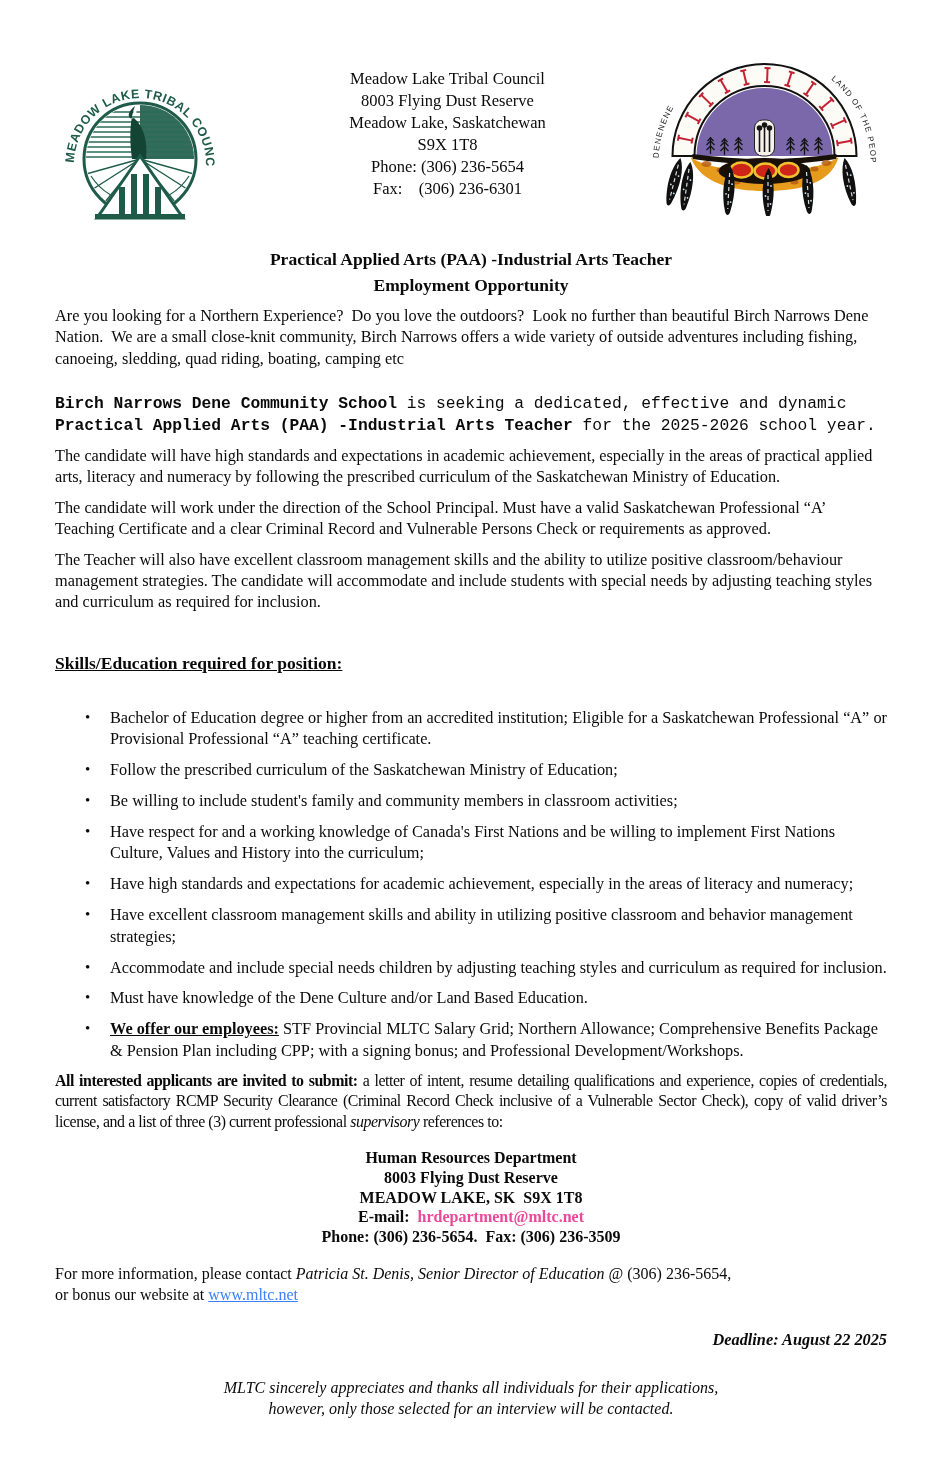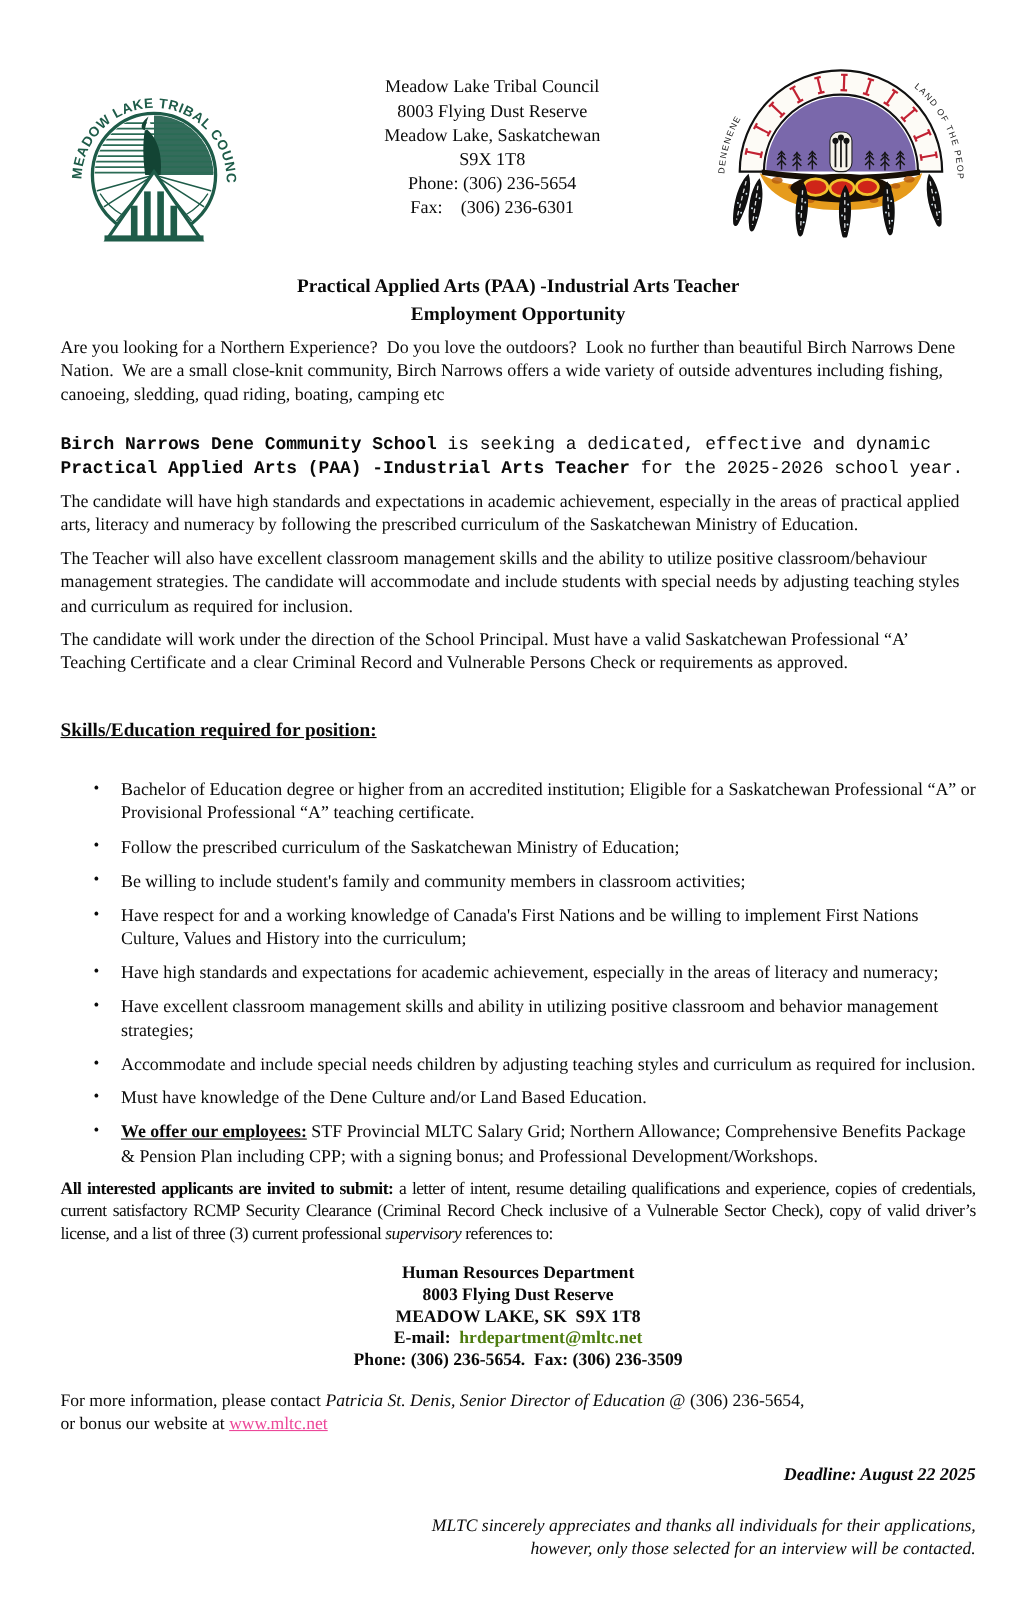--- a/index.html
+++ b/index.html
@@ -28,21 +28,21 @@
   .mk{width:25px;flex:0 0 auto;font-size:15px;line-height:21.4px;}
   .li-t{flex:1;font-size:16.3px;line-height:21.4px;}
   .li-t.just{text-align:justify;}
   
   .submit{font-size:15.9px;line-height:20.6px;letter-spacing:-0.45px;text-align:justify;margin-top:2px;}
   
   .contact{text-align:center;font-weight:bold;font-size:16px;line-height:19.6px;margin-top:13px;}
   
   .info{text-align:left;font-size:16px;line-height:21px;margin-top:17px;}
   .deadline{text-align:right;font-weight:bold;font-style:italic;font-size:16.3px;margin-top:25px;}
-  .note{text-align:right;font-style:italic;font-size:16px;line-height:21px;margin-top:27px;}
+  .note{text-align:center;font-style:italic;font-size:16px;line-height:21px;margin-top:27px;}
   a{color:inherit;text-decoration:none;cursor:pointer;}
   svg text{font-family:"Liberation Sans","DejaVu Sans",sans-serif;}
 </style>
 </head>
 <body>
 
 <div class="page">
   <div class="content">
 
     <div class="hdr">
@@ -194,22 +194,22 @@
     </div>
 
     <div class="title">
       <div>Practical Applied Arts (PAA) -Industrial Arts Teacher</div>
       <div>Employment Opportunity</div>
     </div>
 
     <p class="para first">Are you looking for a Northern Experience?&nbsp; Do you love the outdoors?&nbsp; Look no further than beautiful Birch Narrows Dene Nation.&nbsp; We are a small close-knit community, Birch Narrows offers a wide variety of outside adventures including fishing, canoeing, sledding, quad riding, boating, camping etc</p>
     <p class="para gap"><span style="font-weight: bold;">Birch Narrows Dene Community School</span><span> is seeking a dedicated, effective and dynamic </span><span style="font-weight: bold;">Practical Applied Arts (PAA) -Industrial Arts Teacher</span><span> for the 2025-2026 school year.</span></p>
     <p class="para">The candidate will have high standards and expectations in academic achievement, especially in the areas of practical applied arts, literacy and numeracy by following the prescribed curriculum of the Saskatchewan Ministry of Education.</p>
+    <p class="para">The candidate will work under the direction of the School Principal. Must have a valid Saskatchewan Professional “A’ Teaching Certificate and a clear Criminal Record and Vulnerable Persons Check or requirements as approved.</p>
     <p class="para">The Teacher will also have excellent classroom management skills and the ability to utilize positive classroom/behaviour management strategies. The candidate will accommodate and include students with special needs by adjusting teaching styles and curriculum as required for inclusion.</p>
-    <p class="para">The candidate will work under the direction of the School Principal. Must have a valid Saskatchewan Professional “A’ Teaching Certificate and a clear Criminal Record and Vulnerable Persons Check or requirements as approved.</p>
 
     <div class="sec-head">Skills/Education required for position:</div>
 
     <div class="bullets">
       <div class="li">
         <span class="mk">•</span>
         <div class="li-t just"><span>Bachelor of Education degree or higher from an accredited institution; Eligible for a Saskatchewan Professional “A” or Provisional Professional “A” teaching certificate.</span></div>
       </div>
       <div class="li">
         <span class="mk">•</span>
@@ -244,27 +244,27 @@
         <div class="li-t"><span style="font-weight: bold; text-decoration: underline;">We offer our employees:</span><span> STF Provincial MLTC Salary Grid; Northern Allowance; Comprehensive Benefits Package &amp; Pension Plan including CPP; with a signing bonus; and Professional Development/Workshops.</span></div>
       </div>
     </div>
 
     <p class="submit"><span style="font-weight: bold;">All interested applicants are invited to submit:</span><span> a letter of intent, resume detailing qualifications and experience, copies of credentials, current satisfactory RCMP Security Clearance (Criminal Record Check inclusive of a Vulnerable Sector Check), copy of valid driver’s license, and a list of three (3) current professional </span><span style="font-style: italic;">supervisory</span><span> references to:</span></p>
 
     <div class="contact">
       <div>Human Resources Department</div>
       <div>8003 Flying Dust Reserve</div>
       <div>MEADOW LAKE, SK&nbsp; S9X 1T8</div>
-      <div><span style="font-weight: bold;">E-mail:&nbsp; </span><a href="#" style="font-weight: bold; color: #4d7c0f;">hrdepartment@mltc.net</a></div>
+      <div><span style="font-weight: bold;">E-mail:&nbsp; </span><a href="#" style="font-weight: bold; color: #ec4899;">hrdepartment@mltc.net</a></div>
       <div>Phone: (306) 236-5654.&nbsp; Fax: (306) 236-3509</div>
     </div>
 
     <div class="info">
       <div><span>For more information, please contact </span><span style="font-style: italic;">Patricia St. Denis, Senior Director of Education</span><span> @ (306) 236-5654,</span></div>
-      <div><span>or bonus our website at </span><a href="#" style="text-decoration: underline; color: #ec4899;">www.mltc.net</a></div>
+      <div><span>or bonus our website at </span><a href="#" style="text-decoration: underline; color: #3b82f6;">www.mltc.net</a></div>
     </div>
 
     <div class="deadline">Deadline: August 22 2025</div>
 
     <div class="note">
       <div>MLTC sincerely appreciates and thanks all individuals for their applications,</div>
       <div>however, only those selected for an interview will be contacted.</div>
     </div>
 
   </div>

